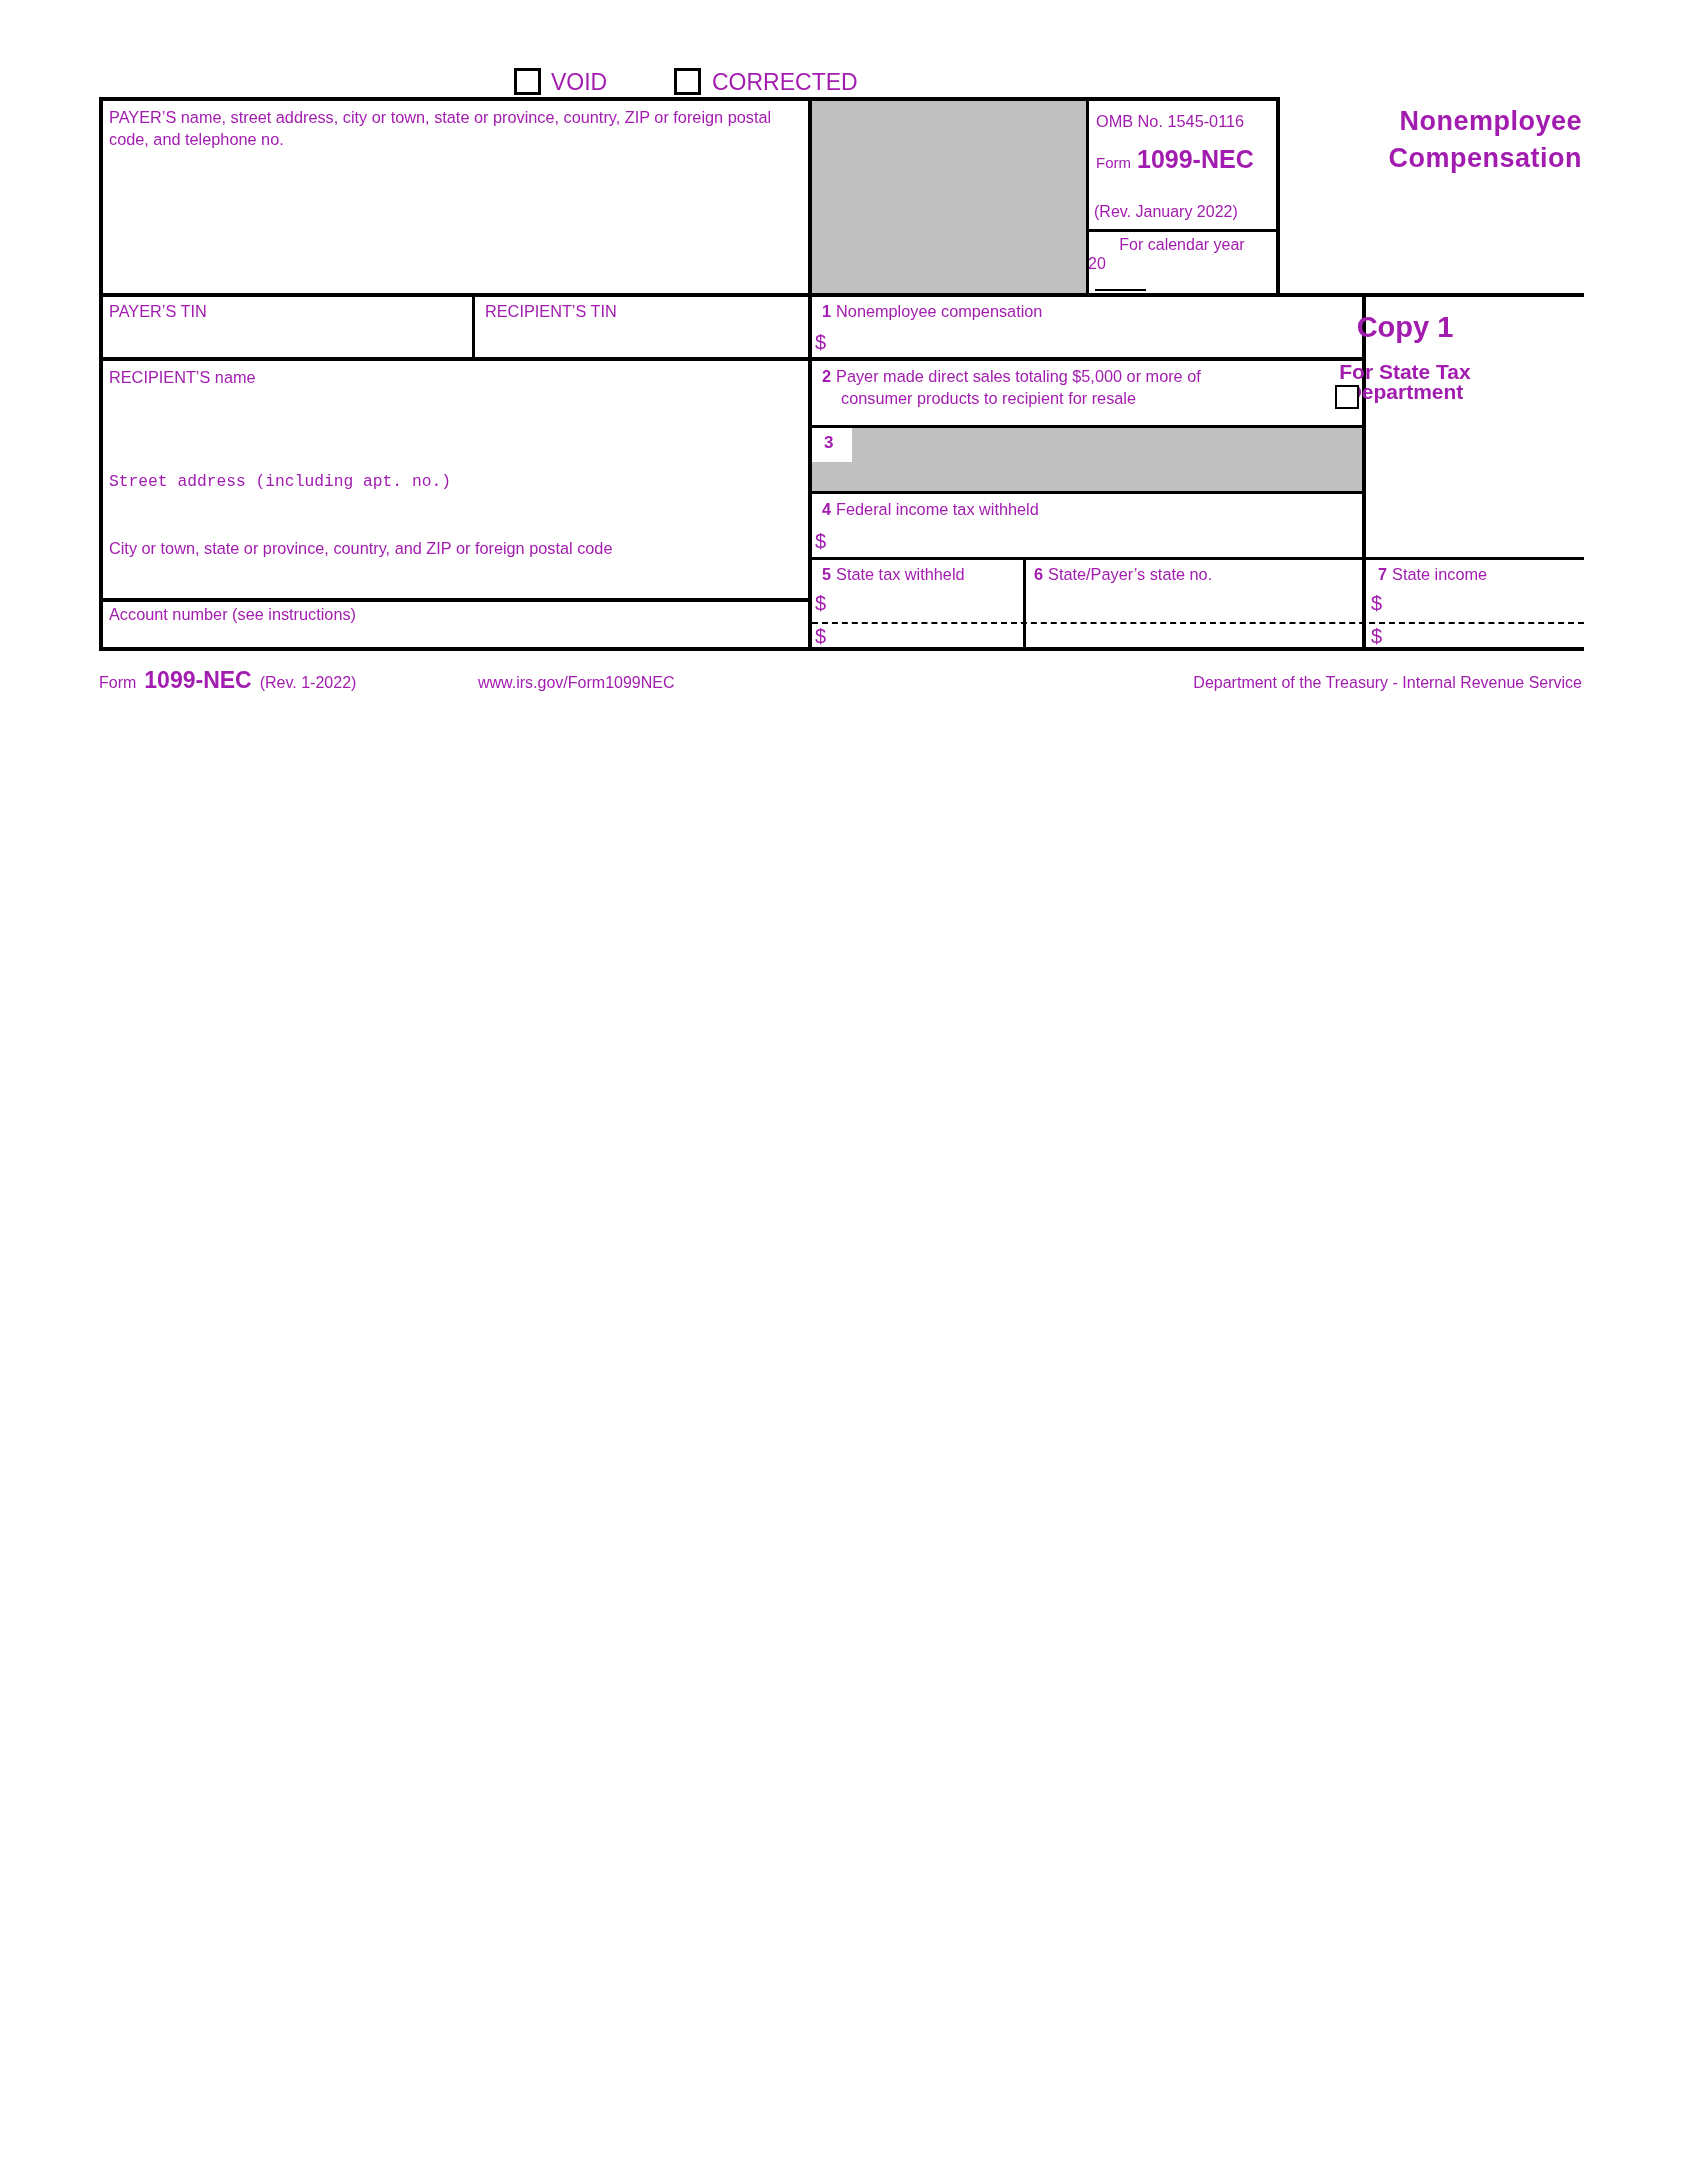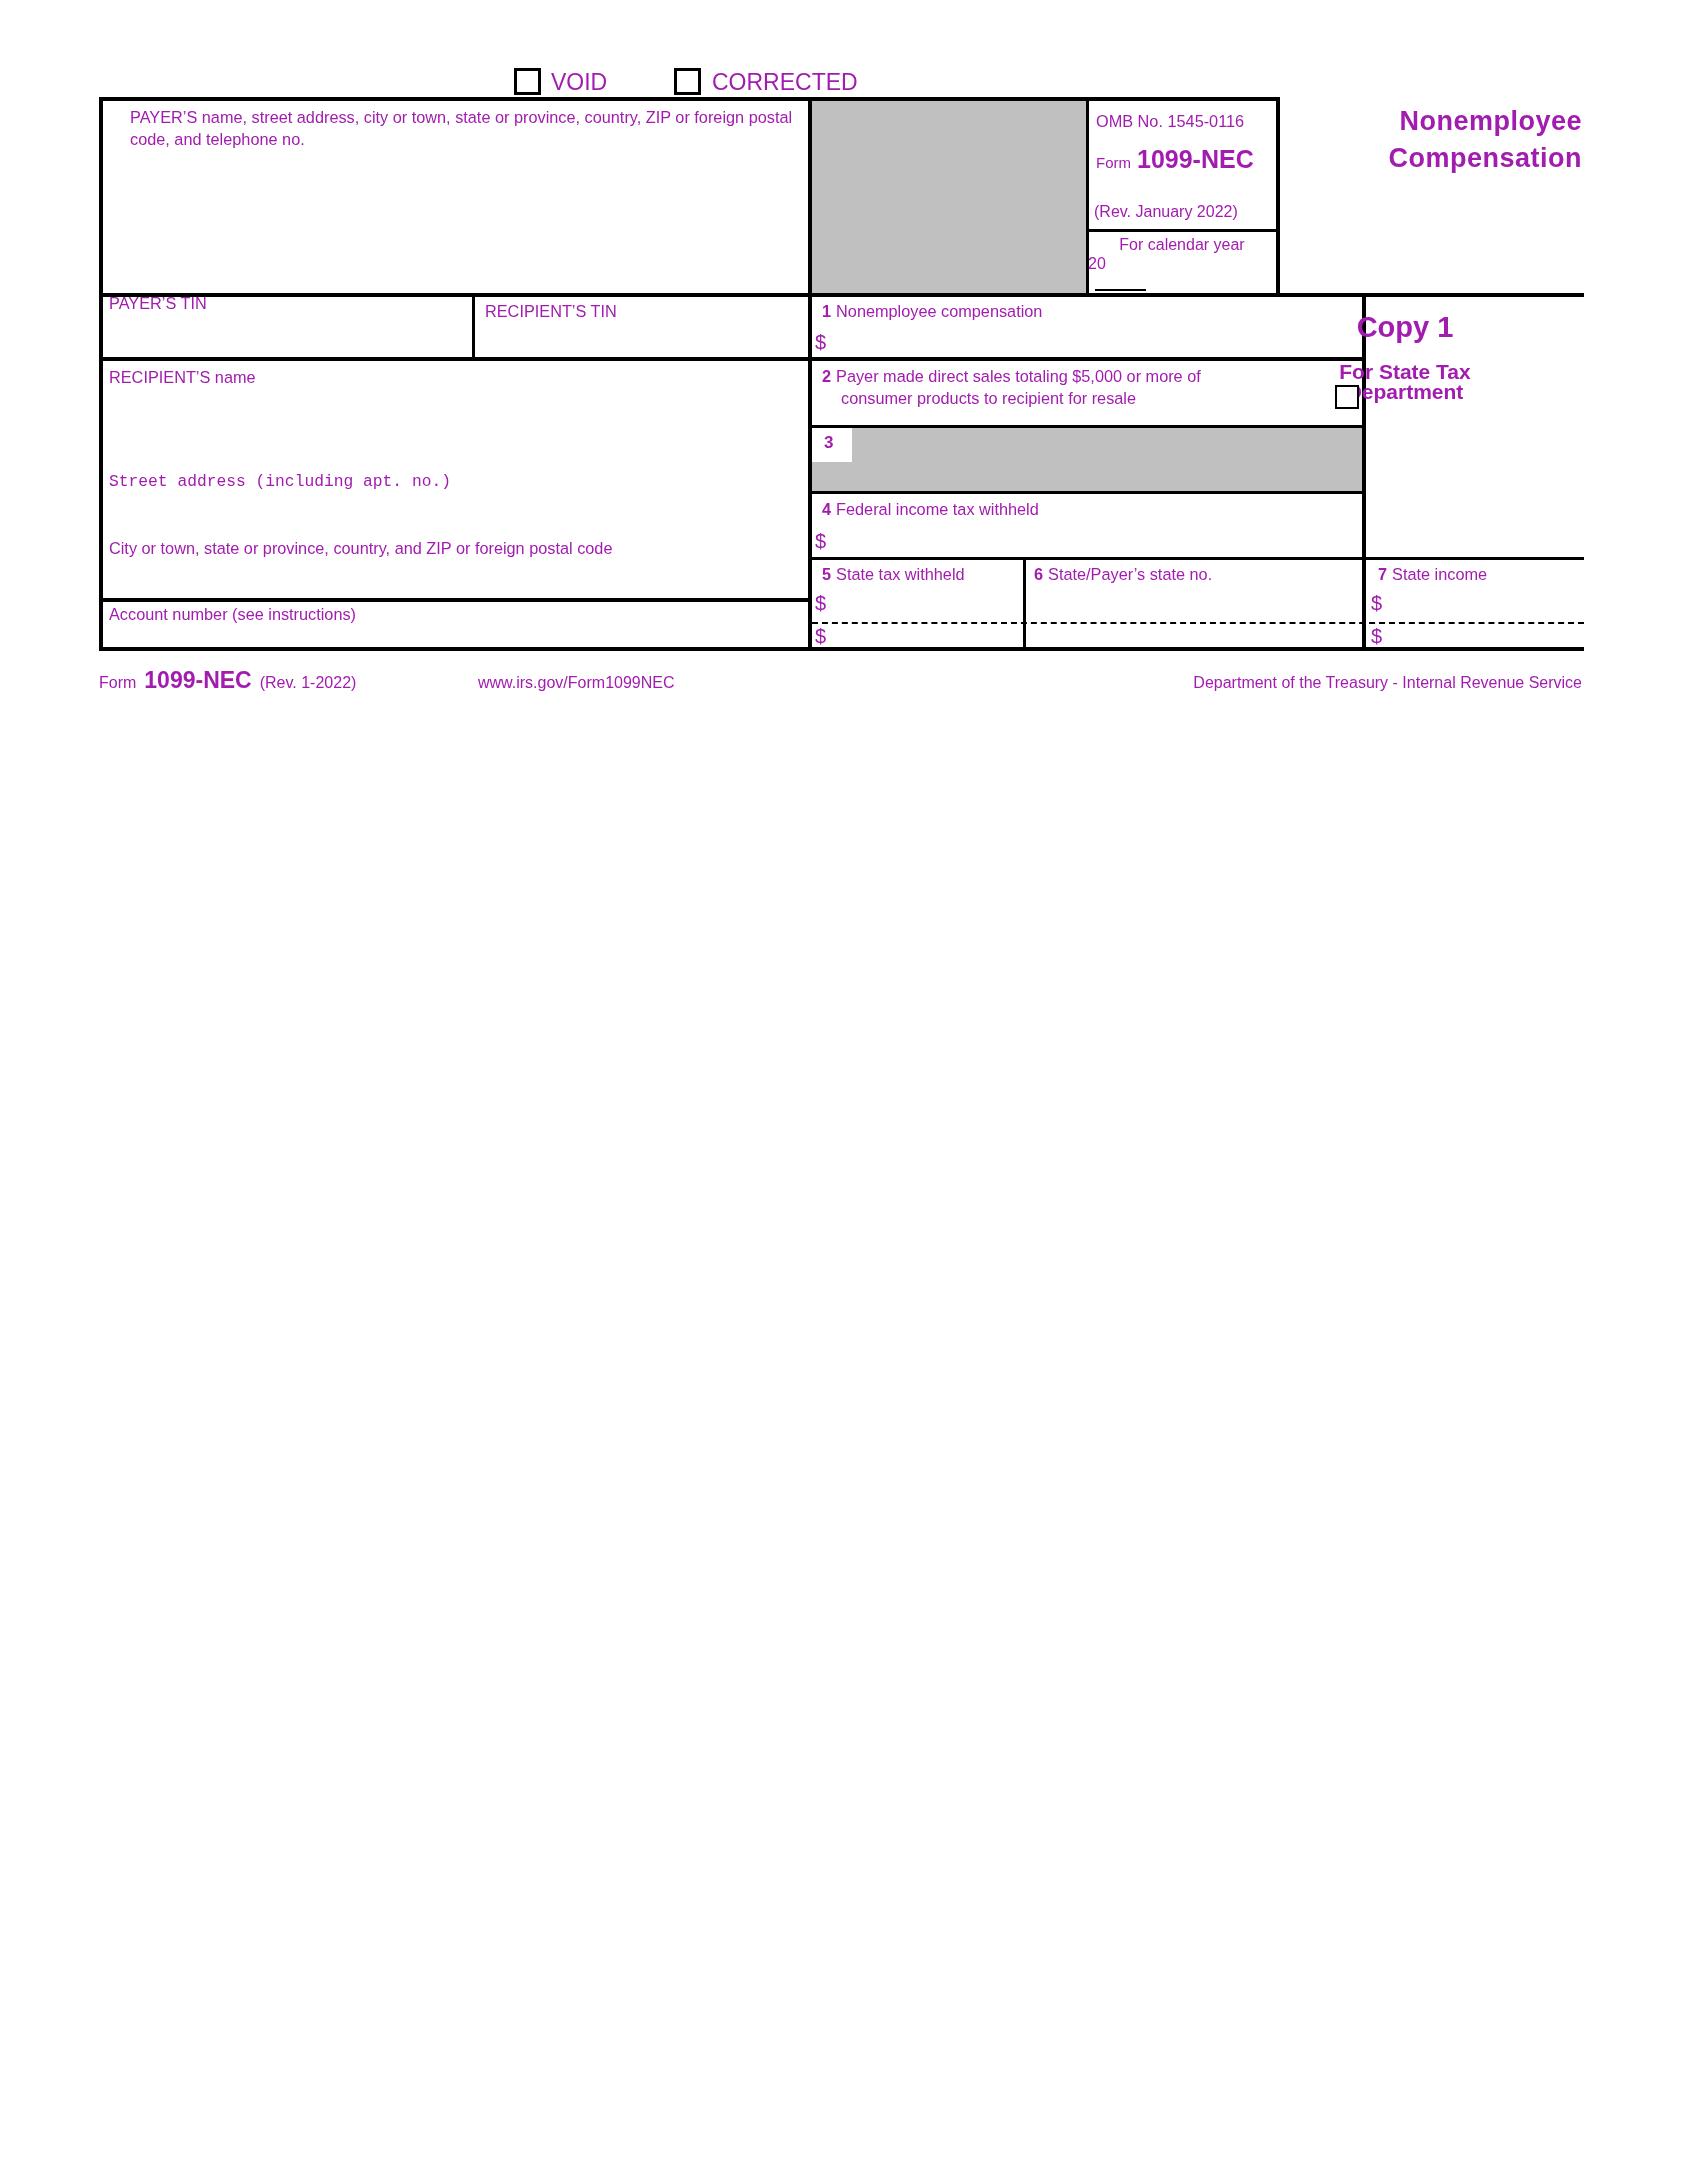--- a/index.html
+++ b/index.html
@@ -3,21 +3,21 @@
 <meta charset="utf-8">
 <style>
   html,body{margin:0;padding:0;background:#fff;}
   .page{position:relative;width:1683px;height:2179px;background:#ffffff;overflow:hidden;
         font-family:"Liberation Sans",sans-serif;color:#a21caf;}
   .hl{position:absolute;background:#000;}
   .vl{position:absolute;background:#000;}
   .dashed{position:absolute;border-top:2px dashed #000;height:0;}
   .gray{position:absolute;}
   .lbl{position:absolute;font-size:16.3px;line-height:22px;white-space:nowrap;}
-  .wrap{white-space:normal;margin-left:21px;}
+  .wrap{white-space:normal;}
   .bnum{font-weight:bold;margin-right:5px;}
   .dollar{position:absolute;font-size:20px;line-height:20px;}
   .cb{position:absolute;border:3px solid #000;background:#fff;box-sizing:border-box;}
   .cb-small{position:absolute;border:2px solid #000;background:#fff;box-sizing:border-box;}
   .cb-label{position:absolute;font-size:23px;line-height:26px;white-space:nowrap;}
   .title{position:absolute;left:1228px;width:354px;text-align:right;font-weight:bold;
          font-size:27px;line-height:37px;letter-spacing:0.5px;}
   .copyblock{position:absolute;left:1228px;width:354px;text-align:center;font-weight:bold;}
   .ombline{position:absolute;display:flex;align-items:baseline;gap:6px;}
   .f-small{font-size:15px;}
@@ -85,21 +85,21 @@
 
   <div class="title" style="top:103px;">
     <div>Nonemployee</div>
     <div>Compensation</div>
   </div>
 
   <div class="copyblock" style="top:311px;font-size:29px;">Copy 1</div>
   <div class="copyblock" style="top:360px;font-size:21px;">For State Tax</div>
   <div class="copyblock" style="top:380px;font-size:21px;">Department</div>
 
-  <div class="lbl" style="left:109px;top:292px;">PAYER’S TIN</div>
+  <div class="lbl" style="left:109px;top:300px;">PAYER’S TIN</div>
   <div class="field" style="left:109px;top:325px;width:356px;height:30px;"></div>
   <div class="lbl" style="left:485px;top:300px;">RECIPIENT’S TIN</div>
   <div class="field" style="left:485px;top:325px;width:317px;height:30px;"></div>
 
   <div class="lbl" style="left:822px;top:300px;">
     <span class="bnum">1</span><span>Nonemployee compensation</span>
   </div>
   <div class="dollar" style="left:815px;top:332px;">$</div>
   <div class="field" style="left:837px;top:330px;width:515px;height:25px;"></div>
 

